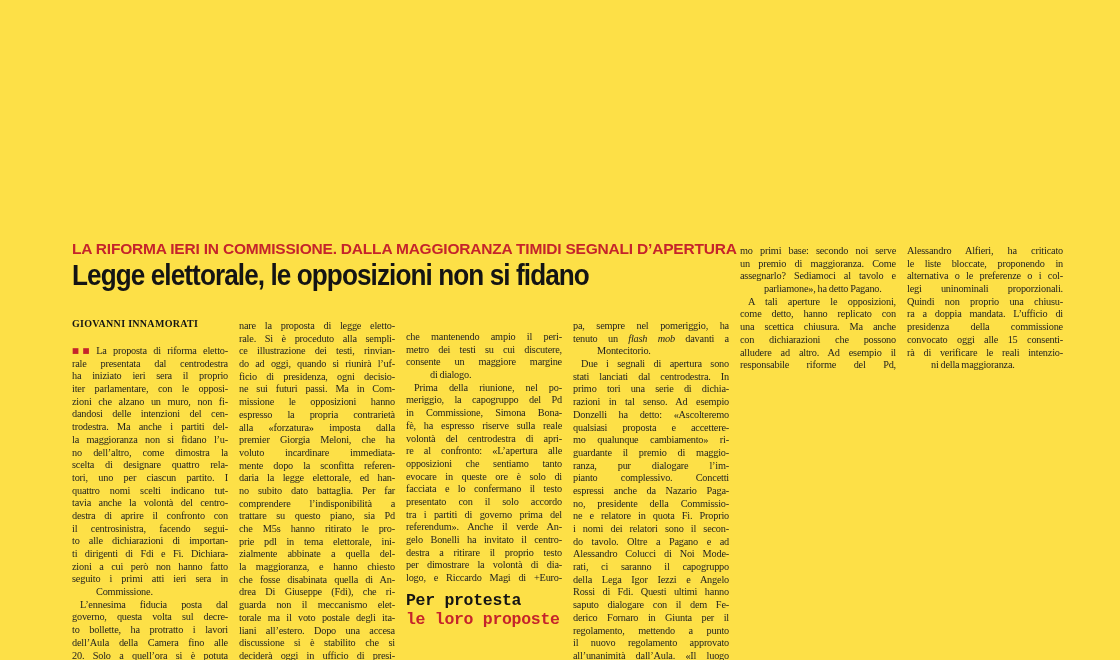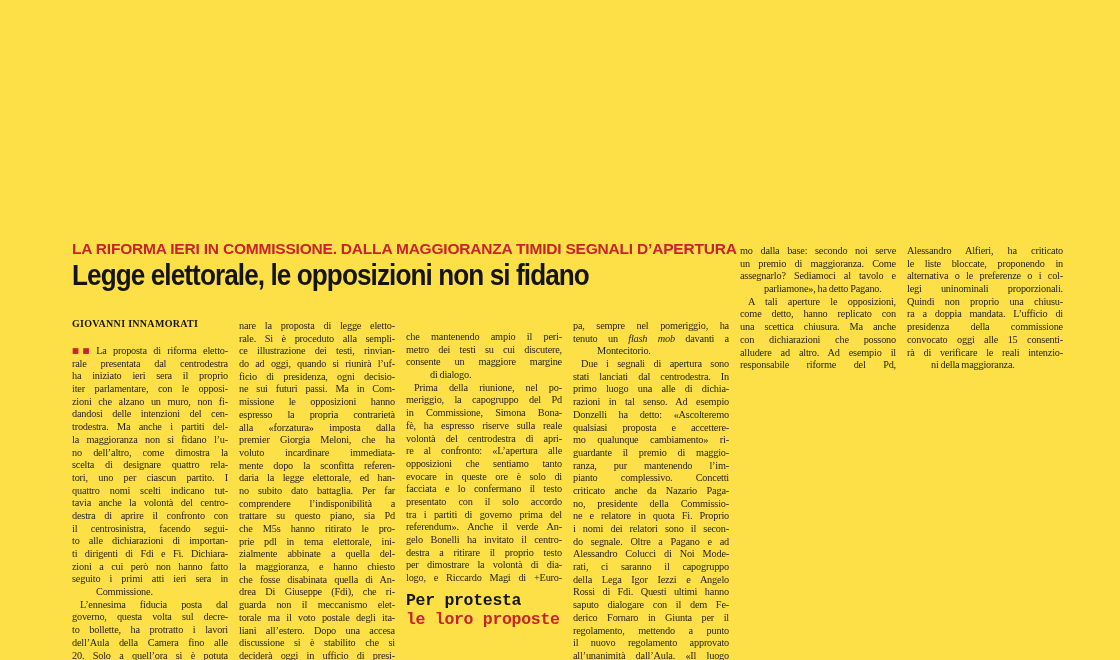--- a/index.html
+++ b/index.html
@@ -148,45 +148,45 @@
       <div class="tline">destra a ritirare il proprio testo</div>
       <div class="tline">per dimostrare la volontà di dia-</div>
       <div class="tline">logo, e Riccardo Magi di +Euro-</div>
     </div>
   <div class="col" style="left:573px;top:320px;">
       <div class="tline">pa, sempre nel pomeriggio, ha</div>
       <div class="tline"><span>tenuto un </span><span class="i">flash mob</span><span> davanti a</span></div>
       <div class="tline end">Montecitorio.</div>
       <div class="tline ind">Due i segnali di apertura sono</div>
       <div class="tline">stati lanciati dal centrodestra. In</div>
-      <div class="tline">primo luogo una alle di dichia-</div>
+      <div class="tline">primo tori una serie di dichia-</div>
       <div class="tline">razioni in tal senso. Ad esempio</div>
       <div class="tline">Donzelli ha detto: «Ascolteremo</div>
       <div class="tline">qualsiasi proposta e accettere-</div>
       <div class="tline">mo qualunque cambiamento» ri-</div>
       <div class="tline">guardante il premio di maggio-</div>
-      <div class="tline">ranza, pur mantenendo l’im-</div>
+      <div class="tline">ranza, pur dialogare l’im-</div>
       <div class="tline">pianto complessivo. Concetti</div>
-      <div class="tline">criticato anche da Nazario Paga-</div>
+      <div class="tline">espressi anche da Nazario Paga-</div>
       <div class="tline">no, presidente della Commissio-</div>
       <div class="tline">ne e relatore in quota Fi. Proprio</div>
       <div class="tline">i nomi dei relatori sono il secon-</div>
-      <div class="tline">do segnale. Oltre a Pagano e ad</div>
+      <div class="tline">do tavolo. Oltre a Pagano e ad</div>
       <div class="tline">Alessandro Colucci di Noi Mode-</div>
       <div class="tline">rati, ci saranno il capogruppo</div>
       <div class="tline">della Lega Igor Iezzi e Angelo</div>
       <div class="tline">Rossi di Fdi. Questi ultimi hanno</div>
       <div class="tline">saputo dialogare con il dem Fe-</div>
       <div class="tline">derico Fornaro in Giunta per il</div>
       <div class="tline">regolamento, mettendo a punto</div>
       <div class="tline">il nuovo regolamento approvato</div>
       <div class="tline">all’unanimità dall’Aula. «Il luogo</div>
     </div>
   <div class="col" style="left:740px;top:245px;">
-      <div class="tline">mo dalla base: secondo noi serve</div>
+      <div class="tline">mo primi base: secondo noi serve</div>
       <div class="tline">un premio di maggioranza. Come</div>
       <div class="tline">assegnarlo? Sediamoci al tavolo e</div>
       <div class="tline end">parliamone», ha detto Pagano.</div>
       <div class="tline ind">A tali aperture le opposizioni,</div>
       <div class="tline">come detto, hanno replicato con</div>
       <div class="tline">una scettica chiusura. Ma anche</div>
       <div class="tline">con dichiarazioni che possono</div>
       <div class="tline">alludere ad altro. Ad esempio il</div>
       <div class="tline">responsabile riforme del Pd,</div>
     </div>

